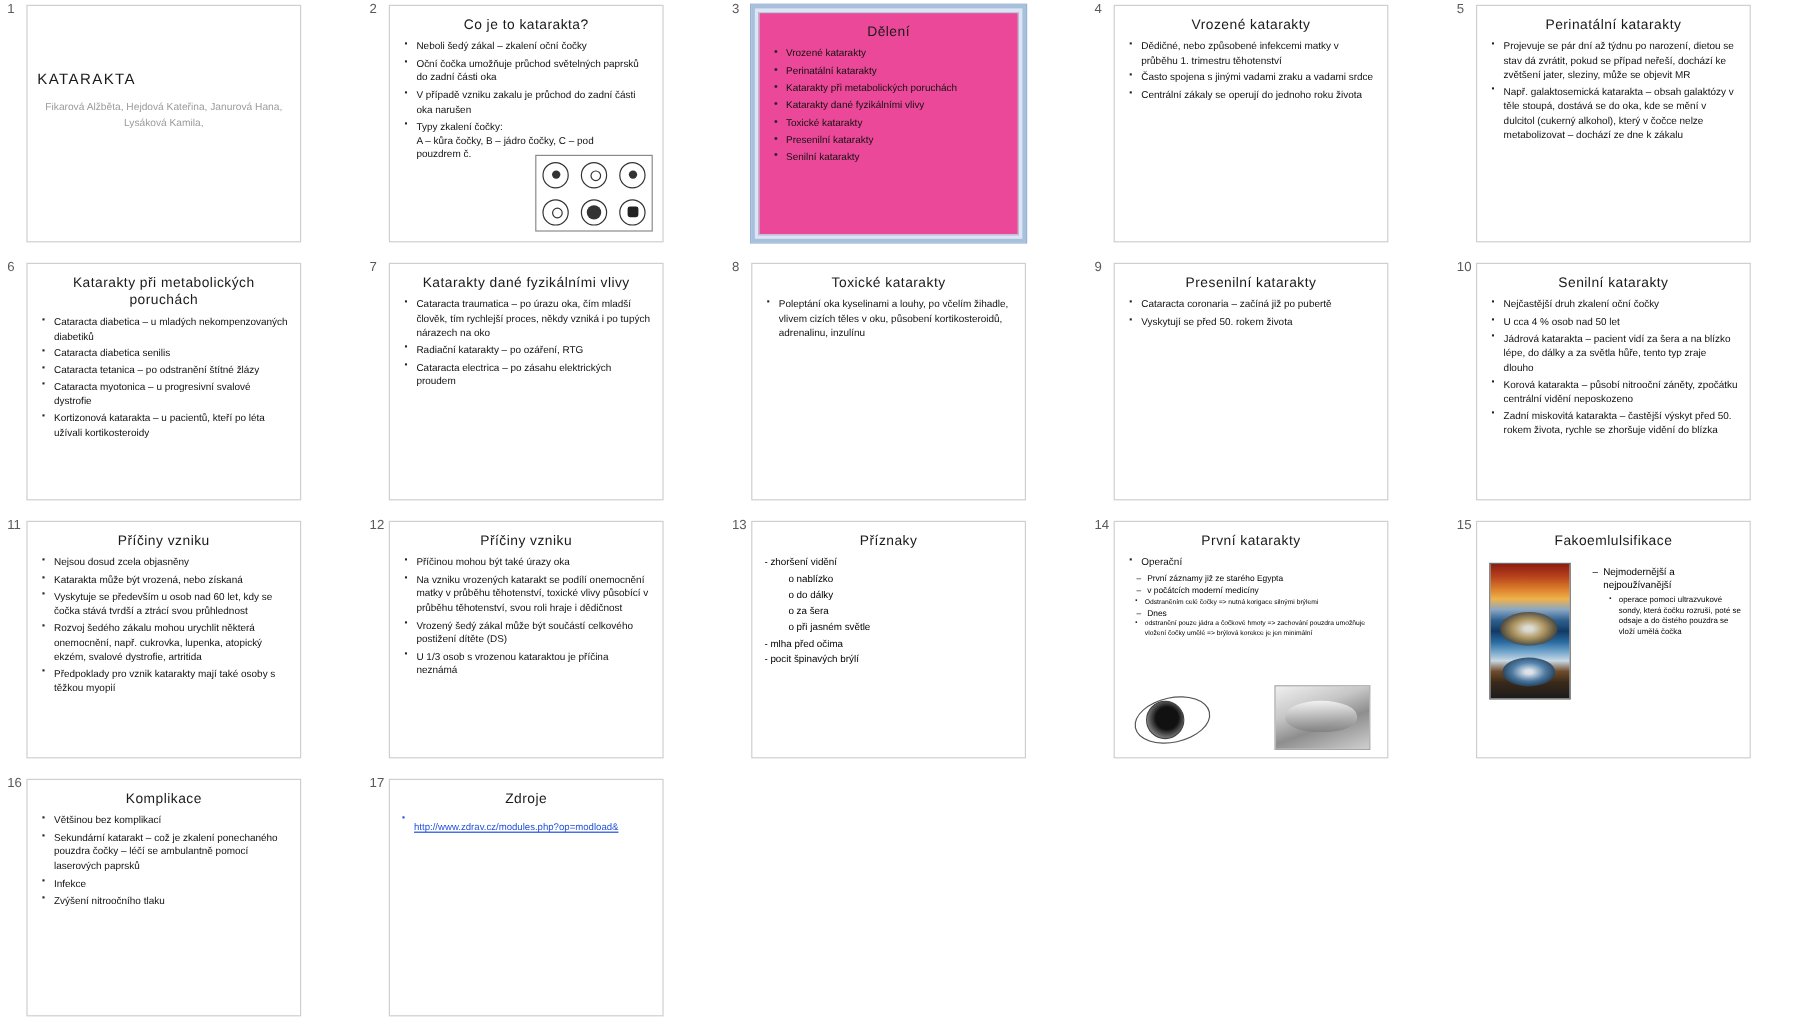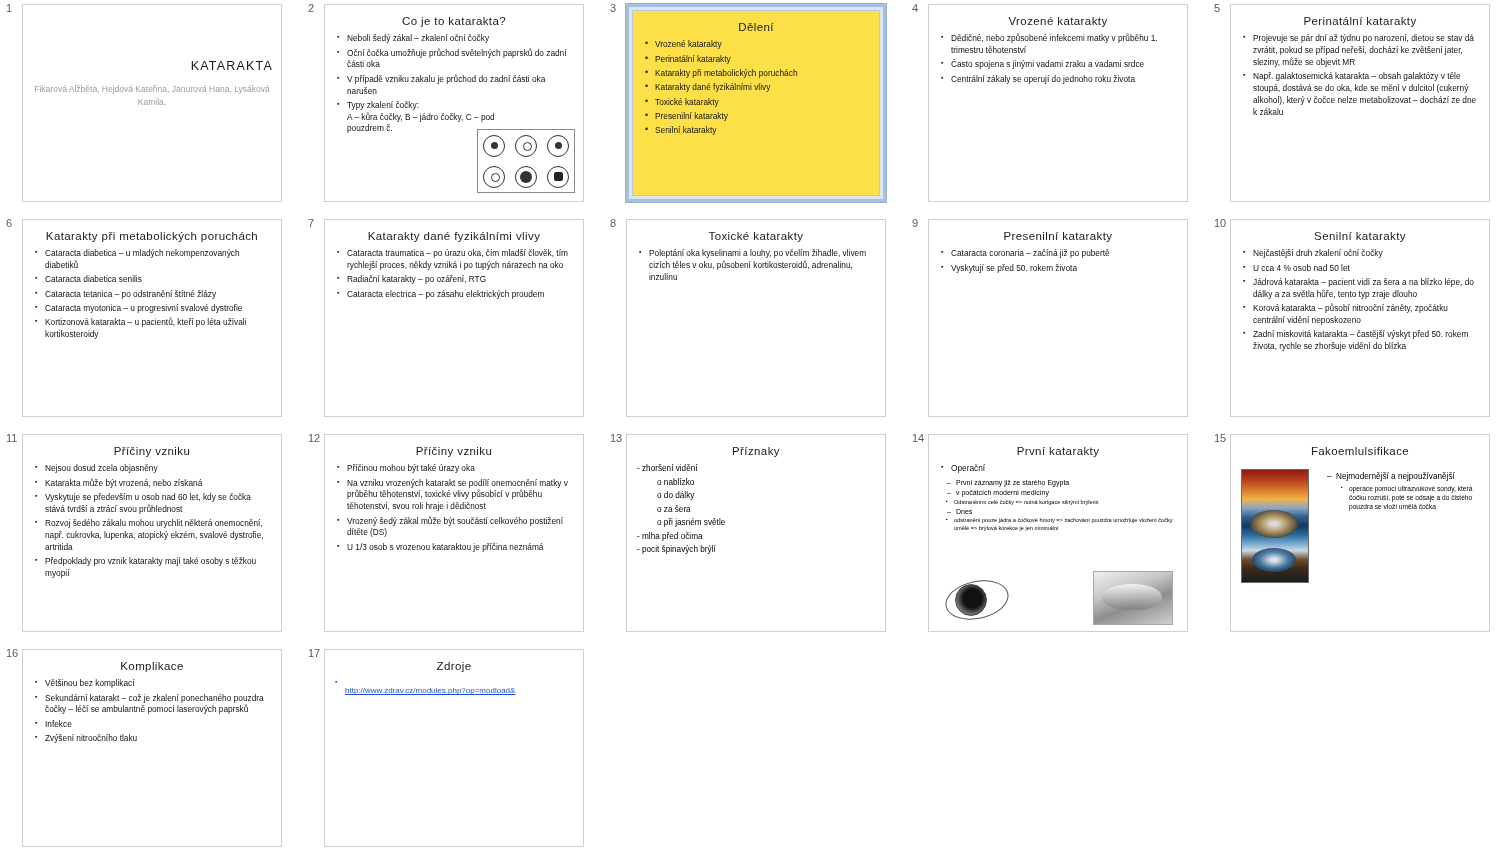--- a/index.html
+++ b/index.html
@@ -37,34 +37,34 @@
     left: 6px;
     top: 2px;
     font-size: 11px;
     color: #5a5a5a;
     font-family: "Liberation Sans", sans-serif;
   }
   .slide {
     position: absolute;
     left: 22px;
     top: 4px;
-    width: 260px;
+    width: 229px;
     height: 198px;
     background: #ffffff;
     border: 1px solid #cfcfcf;
     box-sizing: border-box;
     overflow: hidden;
   }
   .slide.selected {
     border: 3px solid #a7c0dd;
     background: #dce6f2;
     box-shadow: 0 0 0 1px #9ab3d0;
   }
   .slide.selected .slide-inner {
-    background: #fde047;
+    background: #ec4899;
     border: 1px solid #b8c9dd;
   }
   .slide-inner {
     position: absolute;
     left: 0; top: 0; right: 0; bottom: 0;
     box-sizing: border-box;
     padding: 6px 8px;
   }
   .slide.selected .slide-inner {
     left: 3px; top: 3px; right: 3px; bottom: 3px;
@@ -72,21 +72,21 @@
   .s-title {
     text-align: center;
     font-size: 11.5px;
     letter-spacing: 0.4px;
     color: #1a1a1a;
     margin: 3px 0 5px 0;
     line-height: 1.25;
     font-weight: normal;
   }
   .title-slide-title {
-    text-align: right;
+    text-align: left;
     font-size: 12.5px;
     letter-spacing: 1.2px;
     margin-top: 48px;
     color: #1a1a1a;
   }
   .title-slide-sub {
     text-align: center;
     font-size: 8.5px;
     color: #9b9b9b;
     margin-top: 10px;

